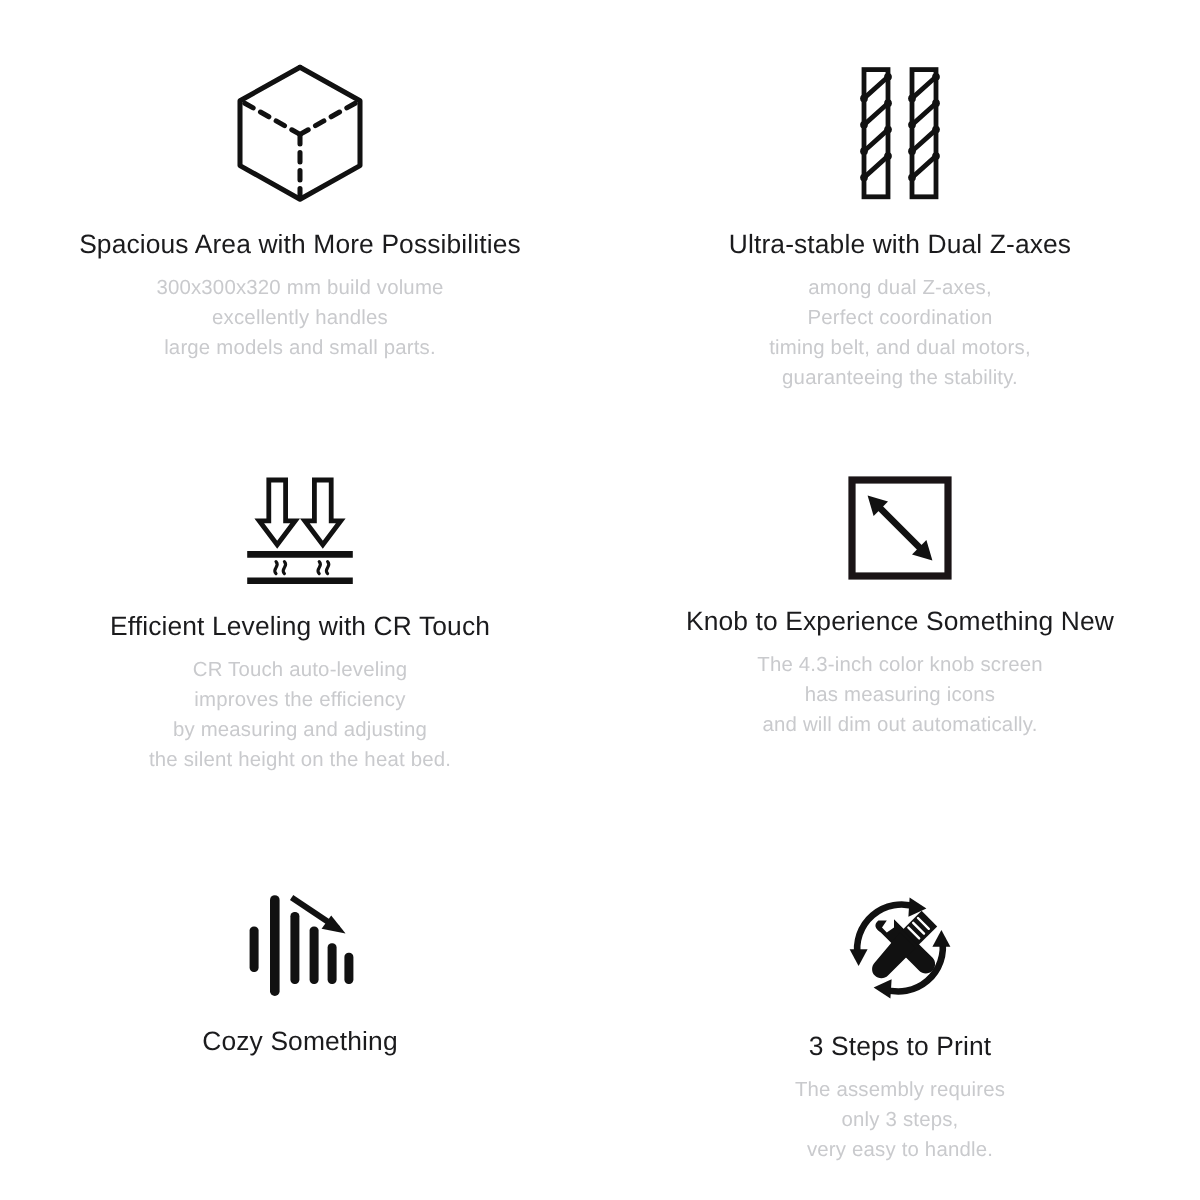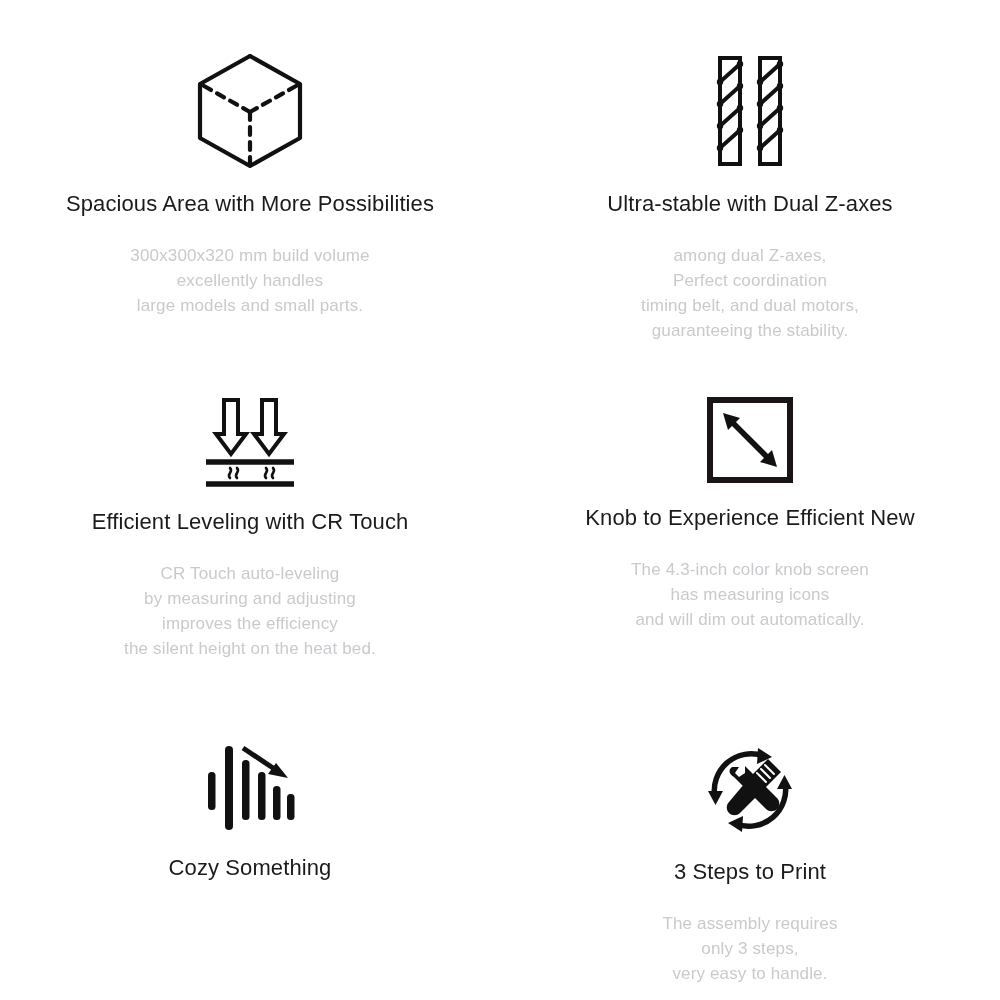--- a/index.html
+++ b/index.html
@@ -56,21 +56,21 @@
     margin: 0 0 9px 0;
     max-width: 420px;
   }
 
   .feature-desc {
     color: #c9cacd;
     font-size: 17px;
     font-weight: 400;
     line-height: 25px;
     letter-spacing: 0.15px;
-    margin: 16px;
+    margin: 0;
     max-width: 430px;
   }
   .feature-desc .line { display: block; white-space: nowrap; }
 </style>
 </head>
 <body>
 
 <div id="feature-grid">
 
   <div class="feature-card row-1">
@@ -147,38 +147,38 @@
         <path d="M30,82 C26,78 34,76 30,72 M37,82 C33,78 41,76 37,72" stroke-width="2.6" stroke-linecap="round" fill="none"></path>
         <path d="M66,82 C62,78 70,76 66,72 M73,82 C69,78 77,76 73,72" stroke-width="2.6" stroke-linecap="round" fill="none"></path>
       </svg>
     </span>
     <h3 class="feature-title">
       <span class="line">Efficient Leveling</span>
       <span class="line">with CR Touch</span>
     </h3>
     <p class="feature-desc">
       <span class="line">CR Touch auto-leveling</span>
+      <span class="line">improves the efficiency</span>
       <span class="line">by measuring and adjusting</span>
-      <span class="line">improves the efficiency</span>
       <span class="line">the silent height on the heat bed.</span>
     </p>
   </div>
 
   <div class="feature-card row-2">
     <span class="feature-icon">
       <svg width="88" height="88" viewBox="0 0 88 88" fill="none">
         <rect x="4" y="4" width="80" height="80" fill="#ffffff" stroke="#1a1416" stroke-width="6"></rect>
         <path d="M22,22 L66,66" stroke="#111111" stroke-width="5.5" stroke-linecap="butt"></path>
         <path d="M17,17 L34,22 L22,34 Z" fill="#111111"></path>
         <path d="M71,71 L54,66 L66,54 Z" fill="#111111"></path>
       </svg>
     </span>
     <h3 class="feature-title">
       <span class="line">Knob to Experience</span>
-      <span class="line">Efficient New</span>
+      <span class="line">Something New</span>
     </h3>
     <p class="feature-desc">
       <span class="line">The 4.3-inch color knob screen</span>
       <span class="line">has measuring icons</span>
       <span class="line">and will dim out automatically.</span>
     </p>
   </div>
 
   <div class="feature-card row-3">
     <span class="feature-icon">

